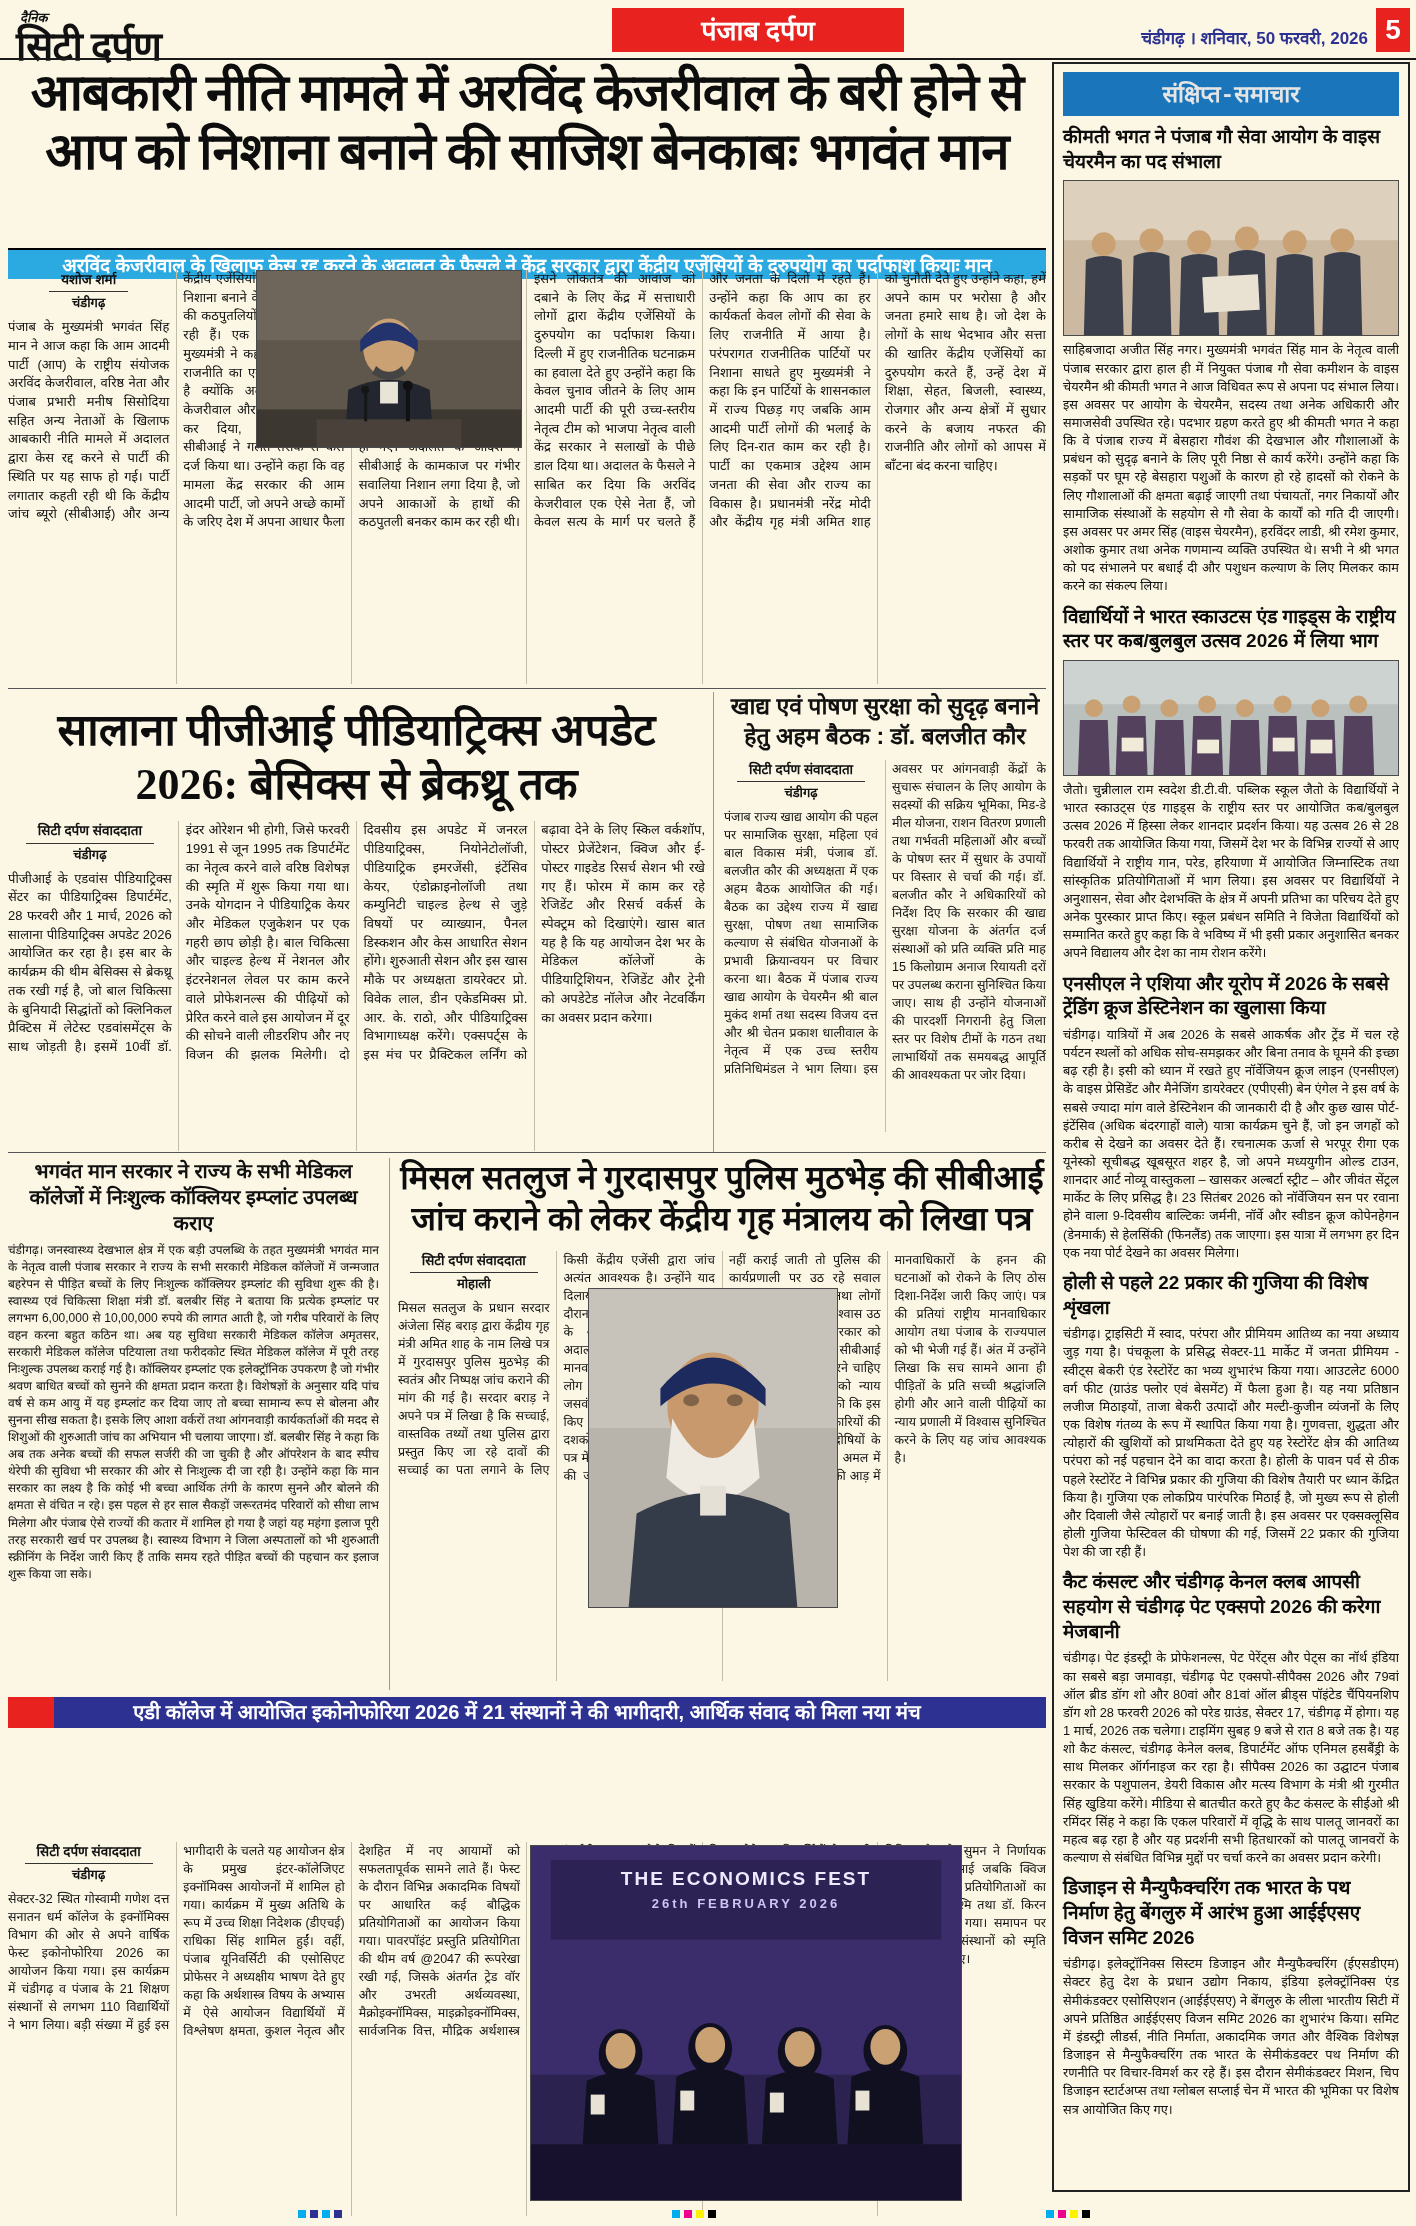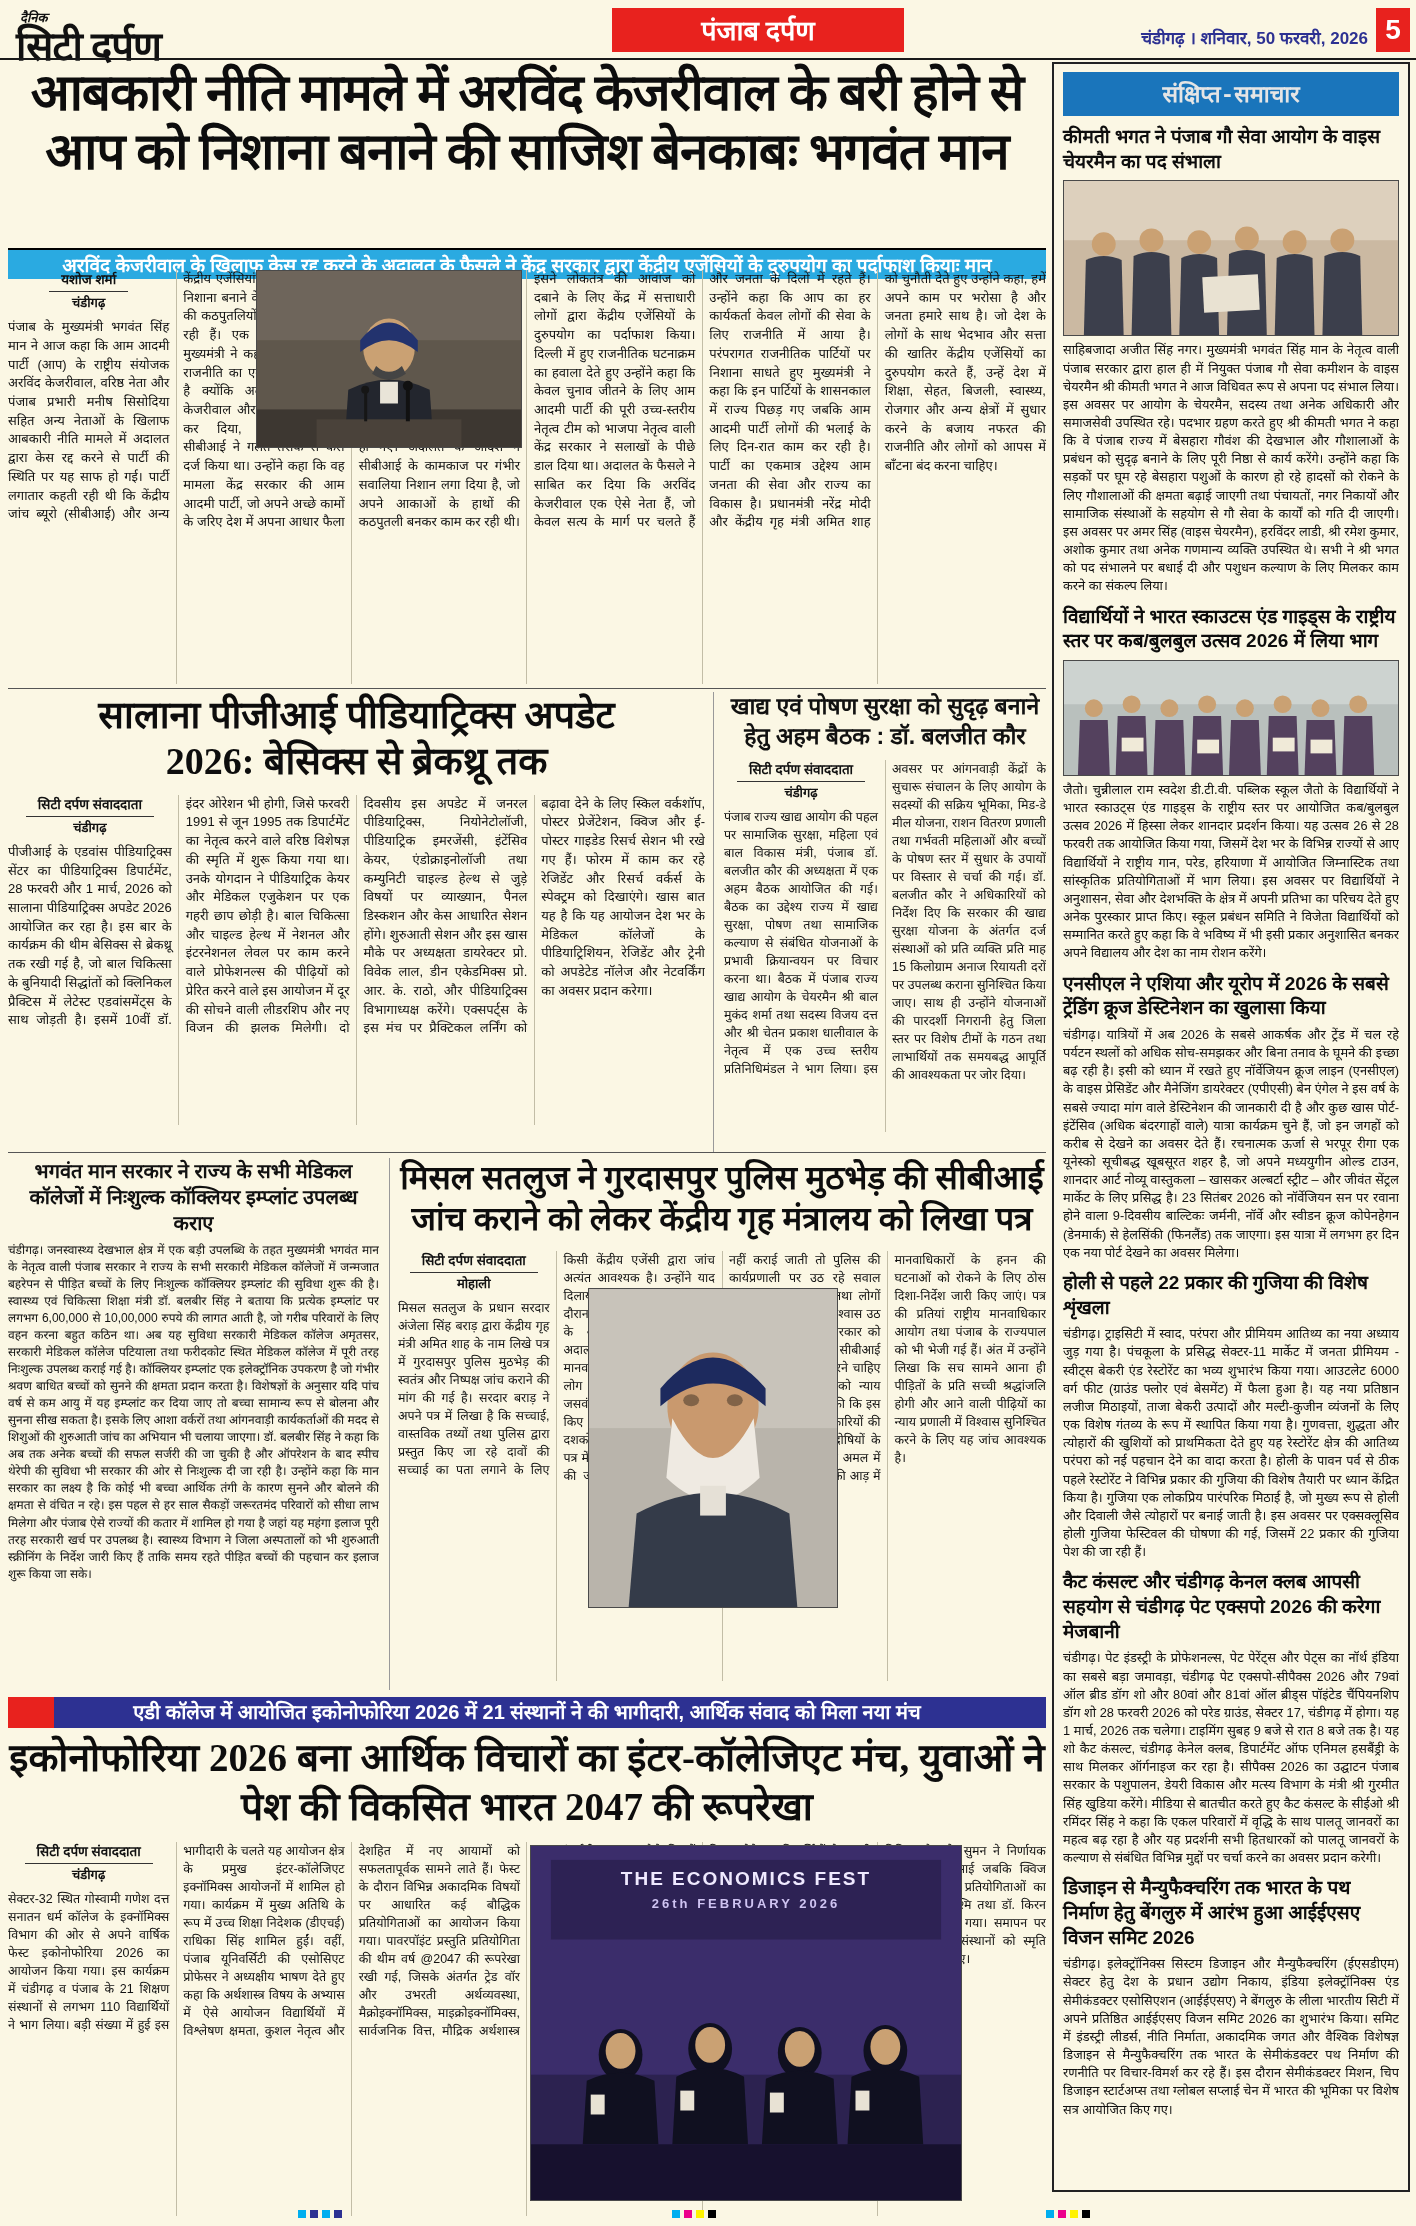--- a/index.html
+++ b/index.html
@@ -26,21 +26,21 @@
   .photo svg { display:block; width:100%; height:100%; }
 
   
   .lead-headline { position:absolute; left:8px; top:64px; width:1038px; font-size:51px; line-height:1.15; letter-spacing:-1px; }
   .lead-strap { position:absolute; left:8px; top:248px; width:1038px; height:31px; background:#2aaae1; border-top:2px solid #000; color:#fff; font-size:19px; font-weight:bold; text-align:center; line-height:31px; }
   .lead-body { position:absolute; left:8px; top:270px; width:1038px; height:414px; column-count:6; }
   .lead-photo { left:256px; top:270px; width:266px; height:178px; }
 
   
   .pgi { position:absolute; left:8px; top:692px; width:706px; height:460px; border-right:1px solid #999; padding-right:8px; }
-  .pgi-headline { font-size:38px; line-height:1.22; }
+  .pgi-headline { font-size:44px; line-height:1.22;margin-top:12px; }
   .pgi-body { column-count:4; height:330px; margin-top:10px; }
 
   
   .food { position:absolute; left:724px; top:692px; width:322px; height:460px; }
   .food-headline { font-family:"Liberation Sans",sans-serif; font-weight:800; font-size:23px; line-height:1.3; text-align:center; }
   .food-body { column-count:2; height:372px; margin-top:8px; font-size:12.5px; }
 
   
   .medical { position:absolute; left:8px; top:1158px; width:382px; height:532px; border-right:1px solid #999; padding-right:10px; }
   .medical-headline { font-family:"Liberation Sans",sans-serif; font-weight:800; font-size:20px; line-height:1.3; text-align:center; }
@@ -166,21 +166,20 @@
         <path d="M84,130 Q125,210 166,130 L172,190 Q125,236 78,190 Z" fill="#efeae2"></path>
         <path d="M95,112 a8,6 0 1,0 16,0 a8,6 0 1,0 -16,0" fill="#3a2d22" opacity="0.5"></path>
         <path d="M139,112 a8,6 0 1,0 16,0 a8,6 0 1,0 -16,0" fill="#3a2d22" opacity="0.5"></path>
         <path d="M48,226 Q125,184 202,226 L210,320 L40,320 Z" fill="#343b49"></path>
         <rect x="112" y="198" width="26" height="30" fill="#e5e0d6"></rect>
       </svg>
     </div>
   </section>
 
   <div class="econ-strip">एडी कॉलेज में आयोजित इकोनोफोरिया 2026 में 21 संस्थानों ने की भागीदारी, आर्थिक संवाद को मिला नया मंच</div>
-  <h2 class="headline econ-headline">इकोनोफोरिया 2026 बना आर्थिक विचारों का इंटर-कॉलेजिएट मंच, युवाओं ने पेश की विकसित भारत 2047 की रूपरेखा</h2>
   <div class="econ-body body-cols">
     <div class="byline">
       <span class="byline-name">सिटी दर्पण संवाददाता</span>
       <span class="byline-place">चंडीगढ़</span>
     </div>
     <div>सेक्टर-32 स्थित गोस्वामी गणेश दत्त सनातन धर्म कॉलेज के इक्नॉमिक्स विभाग की ओर से अपने वार्षिक फेस्ट इकोनोफोरिया 2026 का आयोजन किया गया। इस कार्यक्रम में चंडीगढ़ व पंजाब के 21 शिक्षण संस्थानों से लगभग 110 विद्यार्थियों ने भाग लिया। बड़ी संख्या में हुई इस भागीदारी के चलते यह आयोजन क्षेत्र के प्रमुख इंटर-कॉलेजिएट इक्नॉमिक्स आयोजनों में शामिल हो गया। कार्यक्रम में मुख्य अतिथि के रूप में उच्च शिक्षा निदेशक (डीएचई) राधिका सिंह शामिल हुईं। वहीं, पंजाब यूनिवर्सिटी की एसोसिएट प्रोफेसर ने अध्यक्षीय भाषण देते हुए कहा कि अर्थशास्त्र विषय के अभ्यास में ऐसे आयोजन विद्यार्थियों में विश्लेषण क्षमता, कुशल नेतृत्व और देशहित में नए आयामों को सफलतापूर्वक सामने लाते हैं। फेस्ट के दौरान विभिन्न अकादमिक विषयों पर आधारित कई बौद्धिक प्रतियोगिताओं का आयोजन किया गया। पावरपॉइंट प्रस्तुति प्रतियोगिता की थीम वर्ष @2047 की रूपरेखा रखी गई, जिसके अंतर्गत ट्रेड वॉर और उभरती अर्थव्यवस्था, मैक्रोइक्नॉमिक्स, माइक्रोइक्नॉमिक्स, सार्वजनिक वित्त, मौद्रिक अर्थशास्त्र तथा अंतर्राष्ट्रीय व्यापार जैसे विषयों पर विद्यार्थियों ने वर्ष 2047 तक भारत के विकसित राष्ट्र बनने की दिशा में अपने विचार प्रस्तुत किए। क्विज प्रतियोगिता में ट्रेड वॉर से लेकर कल्याण अर्थशास्त्र से जुड़े प्रश्न शामिल थे। एक्सटेम्पोर प्रतियोगिता में प्रतिभागियों की आर्थिक अवधारणाओं की समझ और प्रभावशाली प्रस्तुति का मूल्यांकन किया गया। चुनौतीपूर्ण राउंड्स में हिस्सा लेते हुए विद्यार्थियों ने अपनी आर्थिक सूझबूझ का शानदार परिचय दिया। अध्यक्ष डॉ. आशुतोष शर्मा ने विद्यार्थियों के उत्कृष्ट प्रदर्शन पर गर्व व्यक्त किया। डॉ. रवि शर्मा ने धन्यवाद प्रस्ताव प्रस्तुत करते हुए स्वयंसेवकों की मेहनत और प्रतियोगिताओं की सफलता की सराहना की तथा विजेता विद्यार्थियों को पुरस्कार वितरित किए गए। पोस्टर मेकिंग प्रतियोगिता में डॉ. नितिन और प्रो. सुमन ने निर्णायक की भूमिका निभाई जबकि क्विज और एक्सटेम्पोर प्रतियोगिताओं का मूल्यांकन डॉ. रश्मि तथा डॉ. किरन सिंह द्वारा किया गया। समापन पर सभी प्रतिभागी संस्थानों को स्मृति चिन्ह भेंट किए गए।</div>
   </div>
   <div class="photo econ-photo">
     <svg viewBox="0 0 432 356" preserveAspectRatio="none">
       <rect width="432" height="356" fill="#2c2250"></rect>

